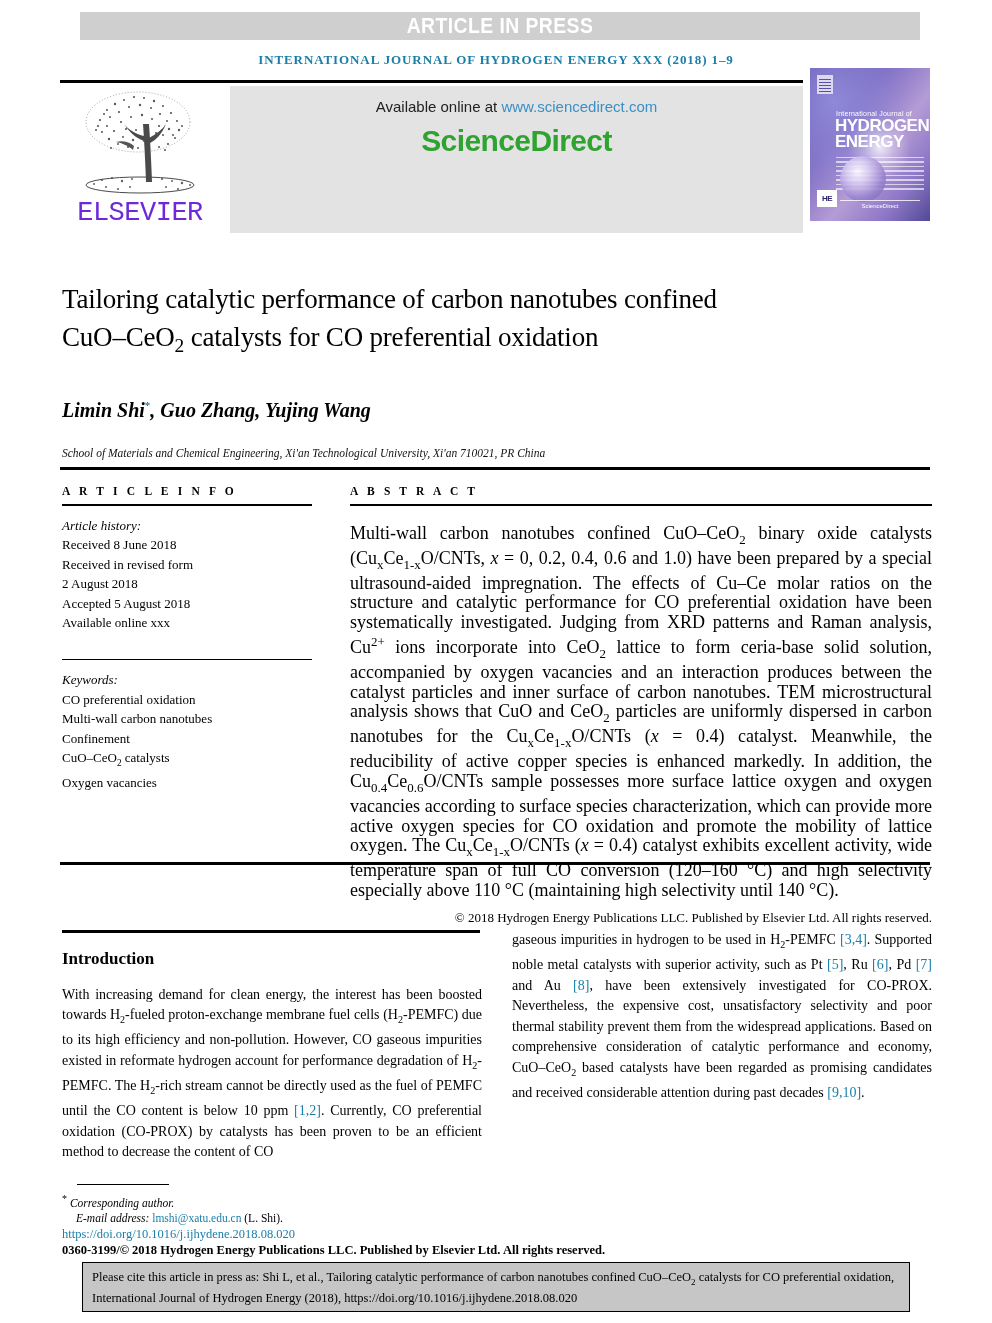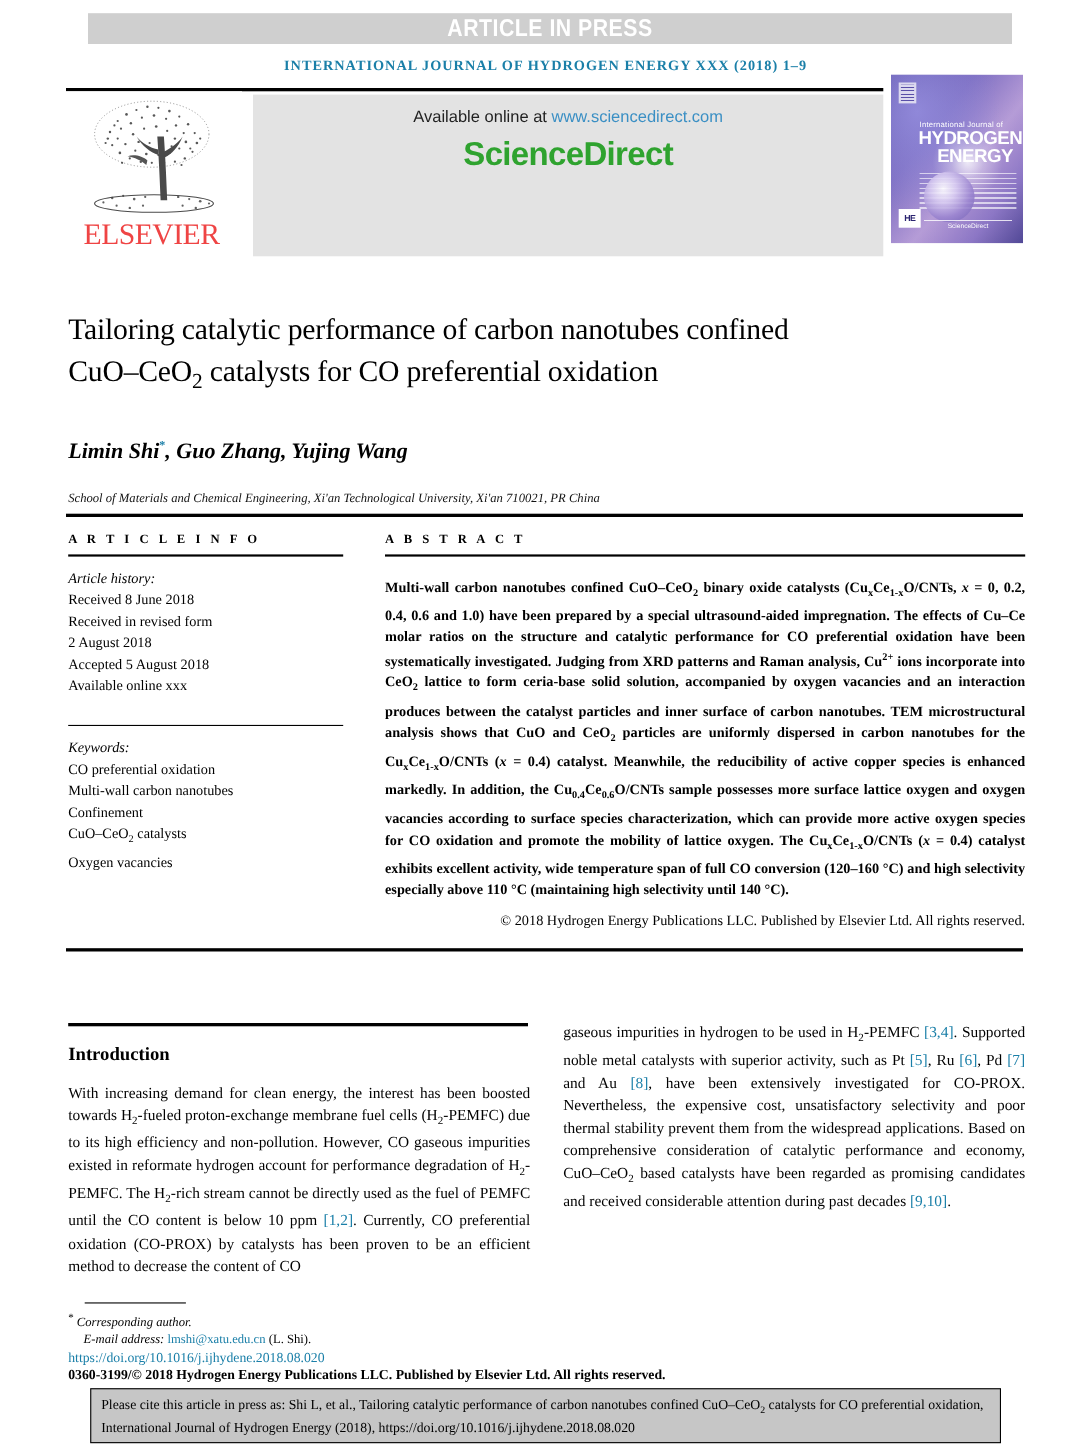--- a/index.html
+++ b/index.html
@@ -51,22 +51,23 @@
   .elsevier-box{
     position:absolute;left:0;top:0;width:160px;height:153px;
     background:#fff;
   }
   .tree{
     position:absolute;left:14px;top:3px;width:132px;height:112px;
     overflow:hidden;
   }
   .elsevier-word{
     position:absolute;left:16px;top:115px;width:128px;
-    color:#ef4444;
-    font-family:Liberation Serif, serif;
+    text-align:center;
+    color:#6d28d9;
+    font-family:Liberation Mono, monospace;
     font-size:27px;
     letter-spacing:-0.5px;
     line-height:30px;
   }
   .sd-box{
     position:absolute;left:170px;top:3px;width:573px;height:147px;
     background:#e3e3e3;
   }
   .sd-line1{
     position:absolute;left:0;top:12px;width:100%;
@@ -124,21 +125,21 @@
   .cover .hyd{
     position:absolute;left:25px;top:50px;
     font-family:"Liberation Sans", sans-serif;
     font-weight:bold;font-size:17px;color:#ffffff;
     letter-spacing:-0.5px;line-height:16px;
   }
   .cover .enr{
     position:absolute;left:25px;top:66px;
     font-family:"Liberation Sans", sans-serif;
     font-weight:bold;font-size:17px;color:#ffffff;
-    letter-spacing:-0.5px;line-height:16px;margin-left:17px;
+    letter-spacing:-0.5px;line-height:16px;
   }
   .cover .body-lines{
     position:absolute;left:26px;top:86px;width:88px;height:36px;
     background:repeating-linear-gradient(0deg, rgba(255,255,255,0.85) 0 1.5px, transparent 1.5px 4.5px);
     opacity:0.75;
   }
   .cover .orb{
     position:absolute;left:30px;top:88px;width:46px;height:46px;
     border-radius:50%;
     background:radial-gradient(circle at 38% 34%, #ffffff 0%, #d9cdf2 28%, #9b85d0 62%, #6a5ab0 100%);
@@ -202,25 +203,24 @@
     font-family:"Liberation Serif", serif;
     font-size:13px;line-height:19.5px;
   }
   .info-line.italic{font-style:italic;}
   .kw-block{margin-top:26px;}
 
   
   .abs-col{position:absolute;left:350px;top:485px;width:582px;}
   .abs-body{
     font-family:"Liberation Serif", serif;
-    font-size:13px;line-height:19.5px;
+    font-size:18px;line-height:19.5px;
     text-align:justify;
     text-justify:inter-word;
     margin-top:18px;
-    font-weight:bold;
   }
   .abs-copy{
     font-family:"Liberation Serif", serif;
     font-size:13px;line-height:19.5px;
     text-align:right;margin-top:8px;
   }
 
   
   .col-left{position:absolute;left:62px;top:930px;width:420px;}
   .col-right{position:absolute;left:512px;top:930px;width:420px;}

